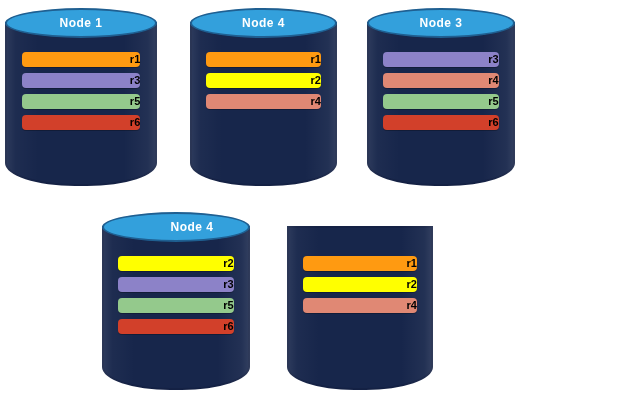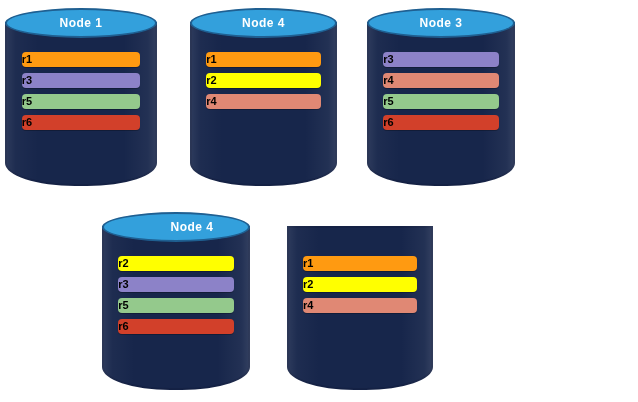--- a/index.html
+++ b/index.html
@@ -95,21 +95,21 @@
     align-items: center;
     gap: 6px;
   }
 
   .row-bar {
     width: 78%;
     height: 15px;
     border-radius: 4px;
     display: flex;
     align-items: center;
-    justify-content: flex-start;
+    justify-content: flex-end;
     box-sizing: border-box;
     box-shadow: 0 1px 0 rgba(0,0,0,.25);
   }
 
   .row-label {
     font-size: 11px;
     font-weight: bold;
     color: #000000;
     line-height: 1;
     user-select: none;

